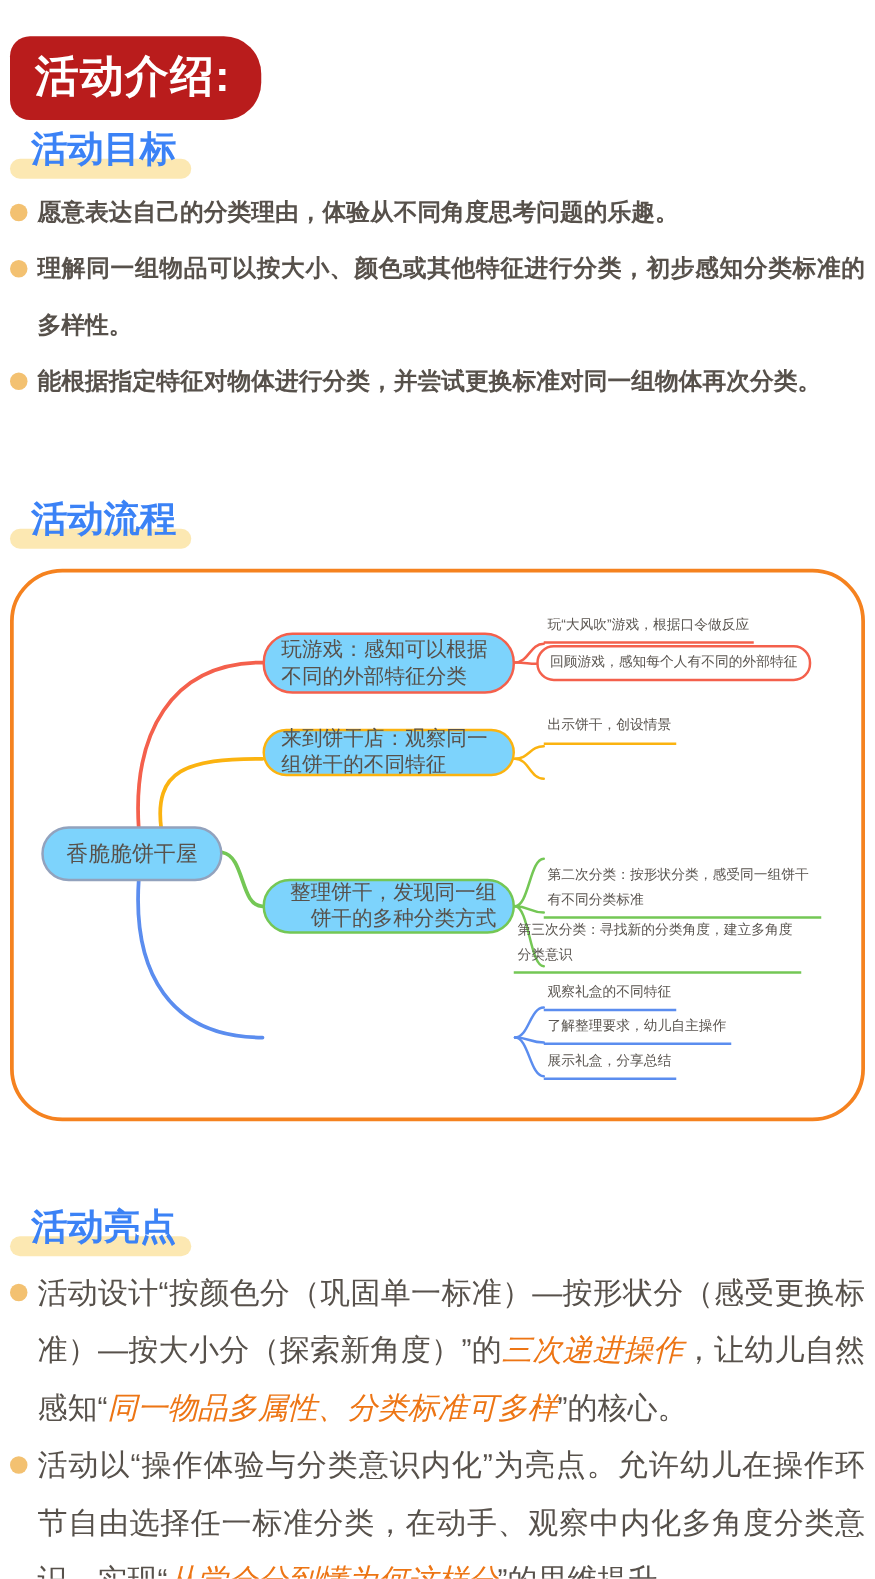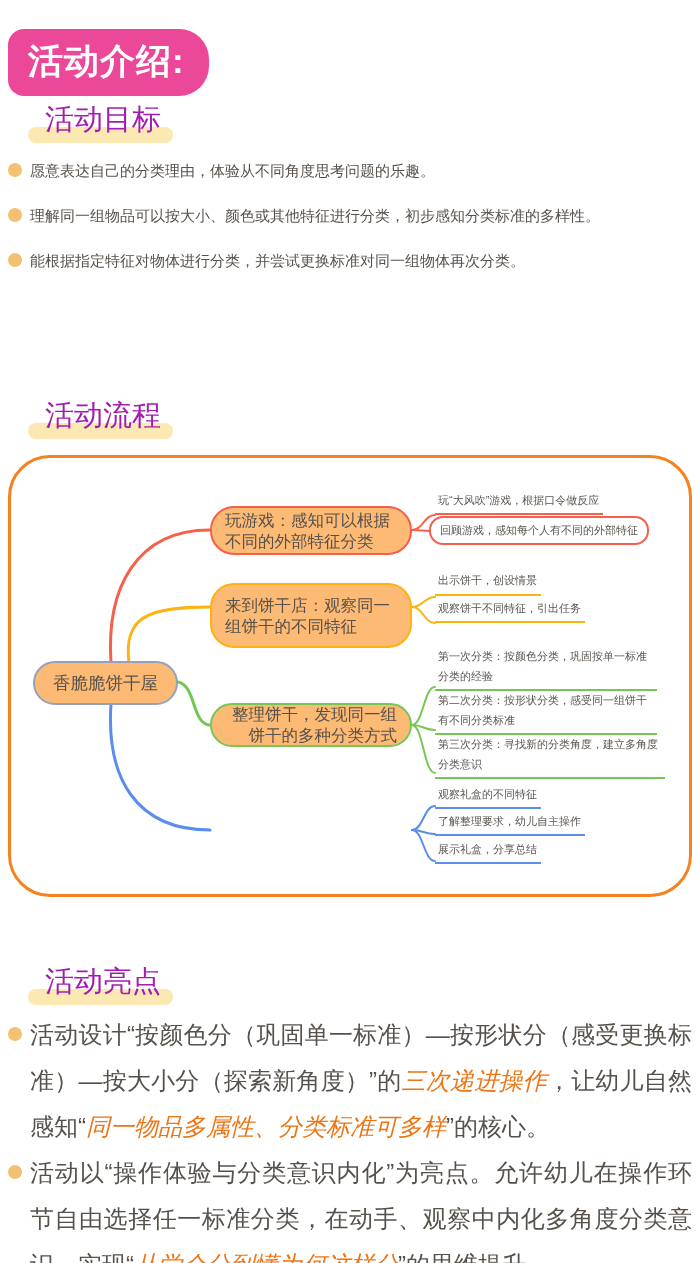--- a/index.html
+++ b/index.html
@@ -9,69 +9,69 @@
     font-family: "Liberation Sans", "DejaVu Sans", sans-serif;
     color: #57514b;
     position: relative;
     overflow: hidden;
   }
   .page { position: absolute; inset: 0; }
 
   
   .title-badge {
     position: absolute; left: 8px; top: 29px;
-    background: #ec4899; color: #ffffff;
+    background: #b91c1c; color: #ffffff;
     font-size: 35px; font-weight: bold;
     padding: 9px 24px 11px 20px;
     border-radius: 16px 30px 30px 16px;
     letter-spacing: 1px;
   }
 
   
   .sec-heading {
     position: absolute; left: 25px;
-    font-size: 29px; font-weight: normal; color: #a21caf;
-    z-index: 1; white-space: nowrap; margin-left: 20px;
+    font-size: 29px; font-weight: bold; color: #3b82f6;
+    z-index: 1; white-space: nowrap;
   }
   .sec-heading .hl-bar {
     position: absolute; left: -17px; right: -12px; bottom: -3px;
     height: 16px; background: #fce8b2; border-radius: 8px;
     z-index: -1;
   }
   #heading-goals { top: 100px; }
   #heading-process { top: 396px; }
   #heading-highlights { top: 962px; }
 
   
   .bullet-list { position: absolute; left: 8px; width: 684px; list-style: none; }
   #goals-list { top: 148px; }
   #highlights-list { top: 1012px; }
   .bullet-item { display: flex; align-items: flex-start; }
   .bullet-dot {
     flex: 0 0 14px; width: 14px; height: 14px; border-radius: 50%;
     background: #f3c171; margin: 15px 8px 0 0;
   }
   #goals-list .bullet-text {
-    font-size: 15px; line-height: 45px; color: #57514b; text-align: justify;
+    font-size: 19px; line-height: 45px; color: #57514b; text-align: justify; font-weight: bold;
   }
   #highlights-list .bullet-text {
     font-size: 24px; line-height: 46px; color: #57514b; text-align: justify;
   }
   .accent { color: #ed7514; font-style: italic; }
 
   
   .mindmap {
     position: absolute; left: 8px; top: 455px;
     width: 684px; height: 442px;
     border: 3.5px solid #f5821f; border-radius: 42px;
     background: #ffffff;
   }
   .mm-svg { position: absolute; left: 0; top: 0; width: 684px; height: 442px; }
   .mm-node {
-    position: absolute; background: #fdba74;
+    position: absolute; background: #7dd3fc;
     display: flex; align-items: center;
     border-radius: 24px; border: 2.5px solid;
     color: #57514b; font-size: 16.5px; line-height: 21px;
     padding: 4px 13px; text-align: left;
   }
   .mm-root {
     left: 22px; top: 203px; width: 145px; height: 44px;
     border-color: #92a2bd; font-size: 17.5px; justify-content: center;
     border-radius: 22px; z-index: 2;
   }
@@ -132,27 +132,25 @@
         <path d="M100,246 C95,320 125,372 199,372" fill="none" stroke="#5b8def" stroke-width="3" stroke-linecap="round"></path>
         <path d="M401,372 C412,372 413,348 424,348" fill="none" stroke="#5b8def" stroke-width="2" stroke-linecap="round"></path>
         <path d="M401,372 C412,372 413,376 424,376" fill="none" stroke="#5b8def" stroke-width="2" stroke-linecap="round"></path>
         <path d="M401,372 C412,372 413,403 424,403" fill="none" stroke="#5b8def" stroke-width="2" stroke-linecap="round"></path>
       </svg>
     <div class="mm-node mm-root">香脆脆饼干屋</div>
 
   <div class="mm-node" style="left: 199px; top: 48px; width: 202px; height: 49px; border-color: rgb(244, 96, 76);">玩游戏：感知可以根据不同的外部特征分类</div>
       <div class="mm-leaf underline" style="left: 424px; top: 32px; border-color: rgb(244, 96, 76);">玩“大风吹”游戏，根据口令做反应</div>
       <div class="mm-leaf boxed" style="left: 418px; top: 58px; border-color: rgb(244, 96, 76);">回顾游戏，感知每个人有不同的外部特征</div>
-      <div class="mm-node" style="left: 199px; top: 125px; width: 202px; height: 65px; border-color: rgb(251, 179, 16);">来到饼干店：观察同一组饼干的不同特征</div>
+      <div class="mm-node" style="left: 199px; top: 125px; width: 202px; height: 38px; border-color: rgb(251, 179, 16);">来到饼干店：观察同一组饼干的不同特征</div>
       <div class="mm-leaf underline" style="left: 424px; top: 113px; border-color: rgb(251, 179, 16); font-family: Liberation Mono, monospace;">出示饼干，创设情景</div>
-      <div class="mm-leaf underline" style="left: 424px; top: 140px; border-color: rgb(251, 179, 16);">观察饼干不同特征，引出任务</div>
       <div class="mm-node" style="left: 199px; top: 245px; width: 202px; height: 44px; border-color: rgb(116, 199, 85); text-align: right;">整理饼干，发现同一组饼干的多种分类方式</div>
-      <div class="mm-leaf underline wrap" style="left: 424px; top: 188px; width: 222px; border-color: rgb(116, 199, 85);">第一次分类：按颜色分类，巩固按单一标准分类的经验</div>
       <div class="mm-leaf underline wrap" style="left: 424px; top: 232px; width: 222px; border-color: rgb(116, 199, 85);">第二次分类：按形状分类，感受同一组饼干有不同分类标准</div>
-      <div class="mm-leaf underline wrap" style="left: 424px; top: 276px; width: 230px; border-color: rgb(116, 199, 85);">第三次分类：寻找新的分类角度，建立多角度分类意识</div>
+      <div class="mm-leaf underline wrap" style="left: 400px; top: 276px; width: 230px; border-color: rgb(116, 199, 85);">第三次分类：寻找新的分类角度，建立多角度分类意识</div>
       <div class="mm-leaf underline" style="left: 424px; top: 326px; border-color: rgb(91, 141, 239);">观察礼盒的不同特征</div>
       <div class="mm-leaf underline" style="left: 424px; top: 353px; border-color: rgb(91, 141, 239);">了解整理要求，幼儿自主操作</div>
       <div class="mm-leaf underline" style="left: 424px; top: 381px; border-color: rgb(91, 141, 239);">展示礼盒，分享总结</div>
     </div>
 
   <h2 class="sec-heading" id="heading-highlights">
     <span class="hl-bar"></span>
     <span>活动亮点</span>
   </h2>
 

